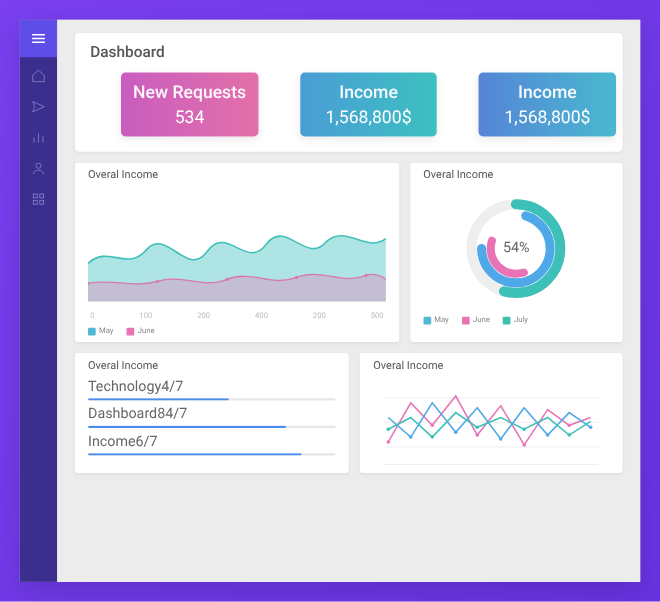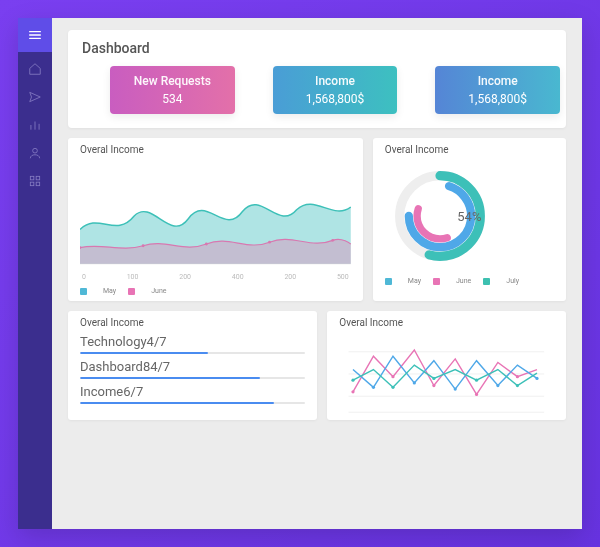--- a/index.html
+++ b/index.html
@@ -41,49 +41,49 @@
   }
 
   .header-card {
     background: #fff; border-radius: 4px; padding: 10px 6px 14px 14px;
     box-shadow: 0 1px 3px rgba(0,0,0,0.05);
   }
   .page-title { font-size: 14px; color: #555; font-weight: 500; margin-bottom: 10px; }
   .stat-row { display: flex; gap: 10px; }
   .stat-card {
     flex: 1; border-radius: 4px; color: #fff;
-    padding: 8px 4px; text-align: center; font-size: 12px;
+    padding: 8px 4px; text-align: center; font-size: 16px;
     box-shadow: 0 3px 8px rgba(0,0,0,0.08);
     margin-left: 28px;
   }
   .stat-card .stat-label { font-weight: 500; opacity: 0.95; }
   .stat-card .stat-value { margin-top: 4px; font-weight: 400; }
   .grad-pink { background: linear-gradient(90deg, #c95dc0 0%, #e370a9 100%); }
   .grad-blue1 { background: linear-gradient(90deg, #4a9dd6 0%, #3dc0c0 100%); }
   .grad-blue2 { background: linear-gradient(90deg, #5585d6 0%, #49b8d0 100%); }
 
   .row2 { display: flex; gap: 10px; }
   .card {
     background: #fff; border-radius: 3px; padding: 6px 12px;
     box-shadow: 0 1px 3px rgba(0,0,0,0.05);
   }
   .card-title { font-size: 10px; color: #555; margin-bottom: 6px; }
   .area-card { flex: 1.6; }
   .donut-card { flex: 1; }
 
   .legend { display: flex; gap: 12px; margin-top: 6px; font-size: 7px; color: #888; }
-  .legend span { display: inline-flex; align-items: center; gap: 16px; }
+  .legend span { display: inline-flex; align-items: center; gap: 3px; }
   .swatch { width: 7px; height: 7px; border-radius: 1px; display: inline-block; }
   .sw-blue  { background: #4fb8d6; }
   .sw-pink  { background: #e874b5; }
   .sw-teal  { background: #3dc0b0; }
 
   .axis-labels { display: flex; justify-content: space-between; font-size: 7px; color: #bbb; margin-top: 2px; padding: 0 2px; }
 
-  .donut-wrap { position: relative; width: 100%; display:flex; }
+  .donut-wrap { position: relative; width: 100%; display:flex; justify-content:center; }
   .donut-center {
     position: absolute; top: 50%; left: 50%; transform: translate(-50%, -50%);
     font-size: 13px; color: #666;
   }
 
   .row3 { display: flex; gap: 10px; }
   .prog-card { flex: 1.05; }
   .lines-card { flex: 1; }
 
   .prog-item { font-size: 8px; color: #555; margin: 5px 0 3px 0; }

